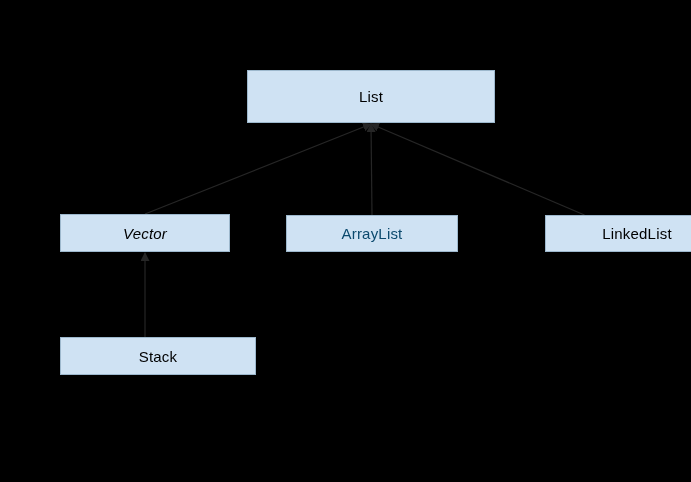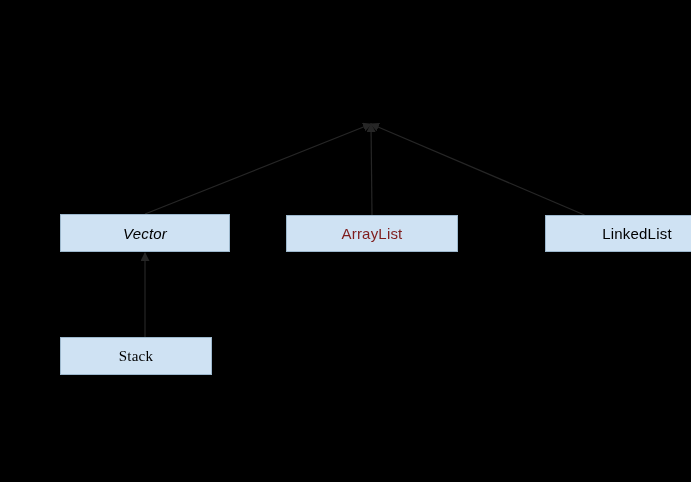--- a/index.html
+++ b/index.html
@@ -45,17 +45,18 @@
       <marker id="arrowhead" markerUnits="userSpaceOnUse" markerWidth="12" markerHeight="10" refX="8" refY="4.5" orient="auto">
         <path id="arrowhead-path" d="M0,0 L9,4.5 L0,9 Z" fill="#262626"></path>
       </marker>
     </defs>
   <line x1="145" y1="214" x2="371" y2="124" stroke="#262626" stroke-width="1.2" marker-end="url(#arrowhead)"></line>
       <line x1="372" y1="215" x2="371" y2="124" stroke="#262626" stroke-width="1.2" marker-end="url(#arrowhead)"></line>
       <line x1="584.5" y1="215" x2="371" y2="124" stroke="#262626" stroke-width="1.2" marker-end="url(#arrowhead)"></line>
       <line x1="145" y1="337" x2="145" y2="253" stroke="#262626" stroke-width="1.2" marker-end="url(#arrowhead)"></line>
     </svg>
 
+<div class="node" style="left: 247px; top: 70px; width: 248px; height: 53px; background: rgb(207, 226, 243); border-color: rgb(157, 184, 205); color: rgb(0, 0, 0);">List</div>
     <div class="node" style="left: 60px; top: 214px; width: 170px; height: 38px; background: rgb(207, 226, 243); border-color: rgb(157, 184, 205); color: rgb(0, 0, 0); font-style: italic;">Vector</div>
-    <div class="node" style="left: 286px; top: 215px; width: 172px; height: 37px; background: rgb(207, 226, 243); border-color: rgb(157, 184, 205); color: #7f1d1d;">ArrayList</div>
+    <div class="node" style="left: 286px; top: 215px; width: 172px; height: 37px; background: rgb(207, 226, 243); border-color: rgb(157, 184, 205); color: #0c4a6e;">ArrayList</div>
     <div class="node" style="left: 501px; top: 215px; width: 184px; height: 37px; background: rgb(207, 226, 243); border-color: rgb(157, 184, 205); color: rgb(0, 0, 0); margin-left: 44px;">LinkedList</div>
-    <div class="node" style="left: 60px; top: 337px; width: 152px; height: 38px; background: rgb(207, 226, 243); border-color: rgb(157, 184, 205); color: rgb(0, 0, 0); font-family: Liberation Serif, serif;">Stack</div>
+    <div class="node" style="left: 60px; top: 337px; width: 196px; height: 38px; background: rgb(207, 226, 243); border-color: rgb(157, 184, 205); color: rgb(0, 0, 0);">Stack</div>
   </div>
 
 </body></html>

